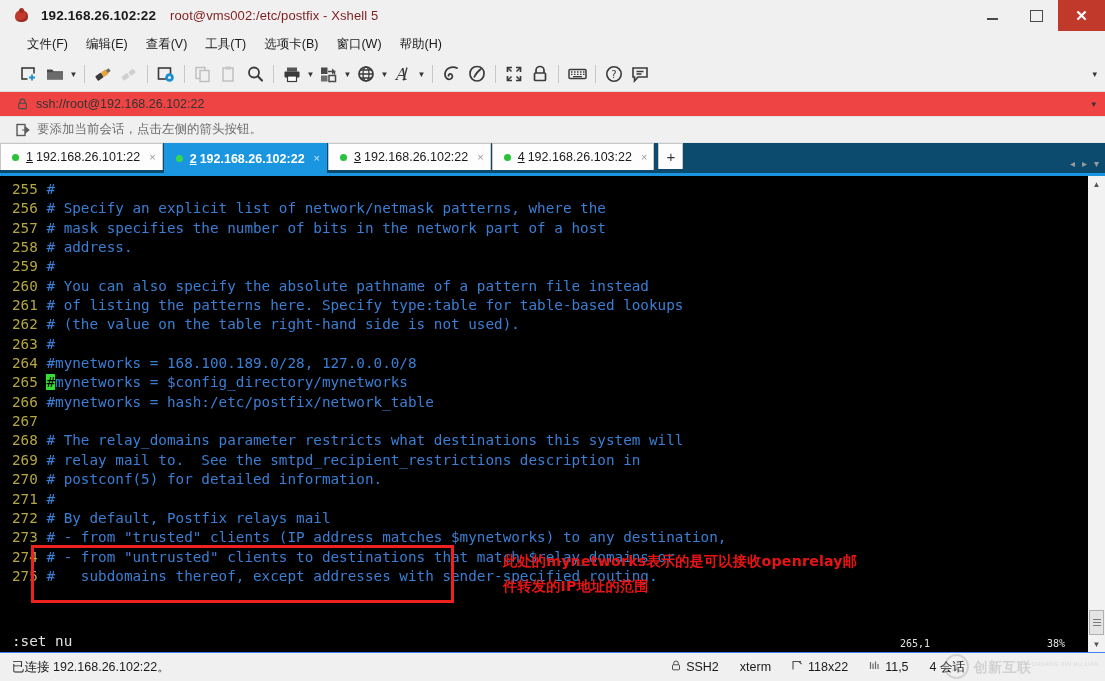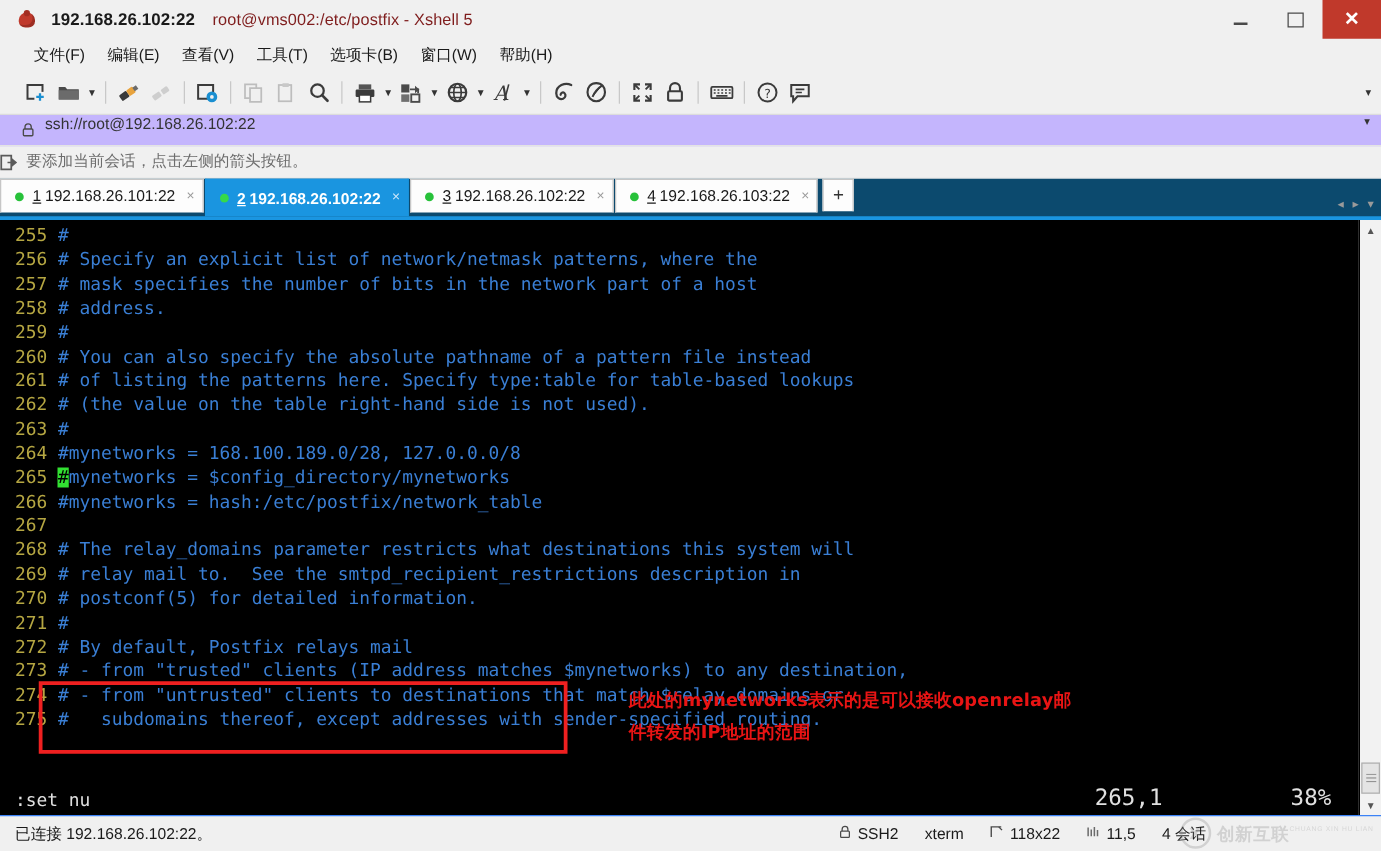--- a/index.html
+++ b/index.html
@@ -133,39 +133,41 @@
   .toolbar-overflow {
     position: absolute;
     right: 8px;
     font-size: 9px;
     color: #333;
   }
 
   
   .addrbar {
     height: 24px;
-    background: #c4b5fd;
+    background: #ef4444;
     border-bottom: 1px solid #e3e3e3;
     display: flex;
+    align-items: center;
     padding-left: 17px;
     flex: 0 0 auto;
     position: relative;
   }
   .addr-lock { margin-right: 8px; display:flex; align-items:center; }
   .addr-text { font-size: 12.5px; color: #333; }
   .addr-caret {
     position: absolute; right: 9px; font-size: 9px; color: #333;
   }
 
   
   .hintbar {
     height: 25px;
     background: #f0f0f0;
     display: flex;
     align-items: center;
+    padding-left: 16px;
     flex: 0 0 auto;
     border-bottom: 1px solid #e6e6e6;
   }
   .hint-icon { margin-right: 7px; display:flex; }
   .hint-text { font-size: 12.5px; color: #6d6d6d; }
 
   
   .tabbar {
     height: 30px;
     background: #0c4a6e;
@@ -267,21 +269,21 @@
     bottom: 3px;
     font-family: "DejaVu Sans Mono", monospace;
     font-size: 14.3px;
     color: #e0e0e0;
     white-space: pre;
   }
   .status-right {
     position: absolute;
     bottom: 3px;
     font-family: "DejaVu Sans Mono", monospace;
-    font-size: 18px;
+    font-size: 10px;
     color: #e0e0e0;
   }
   .redbox {
     position: absolute;
     left: 31px;
     top: 369px;
     width: 423px;
     height: 58px;
     border: 3px solid #ef2020;
     box-sizing: border-box;

